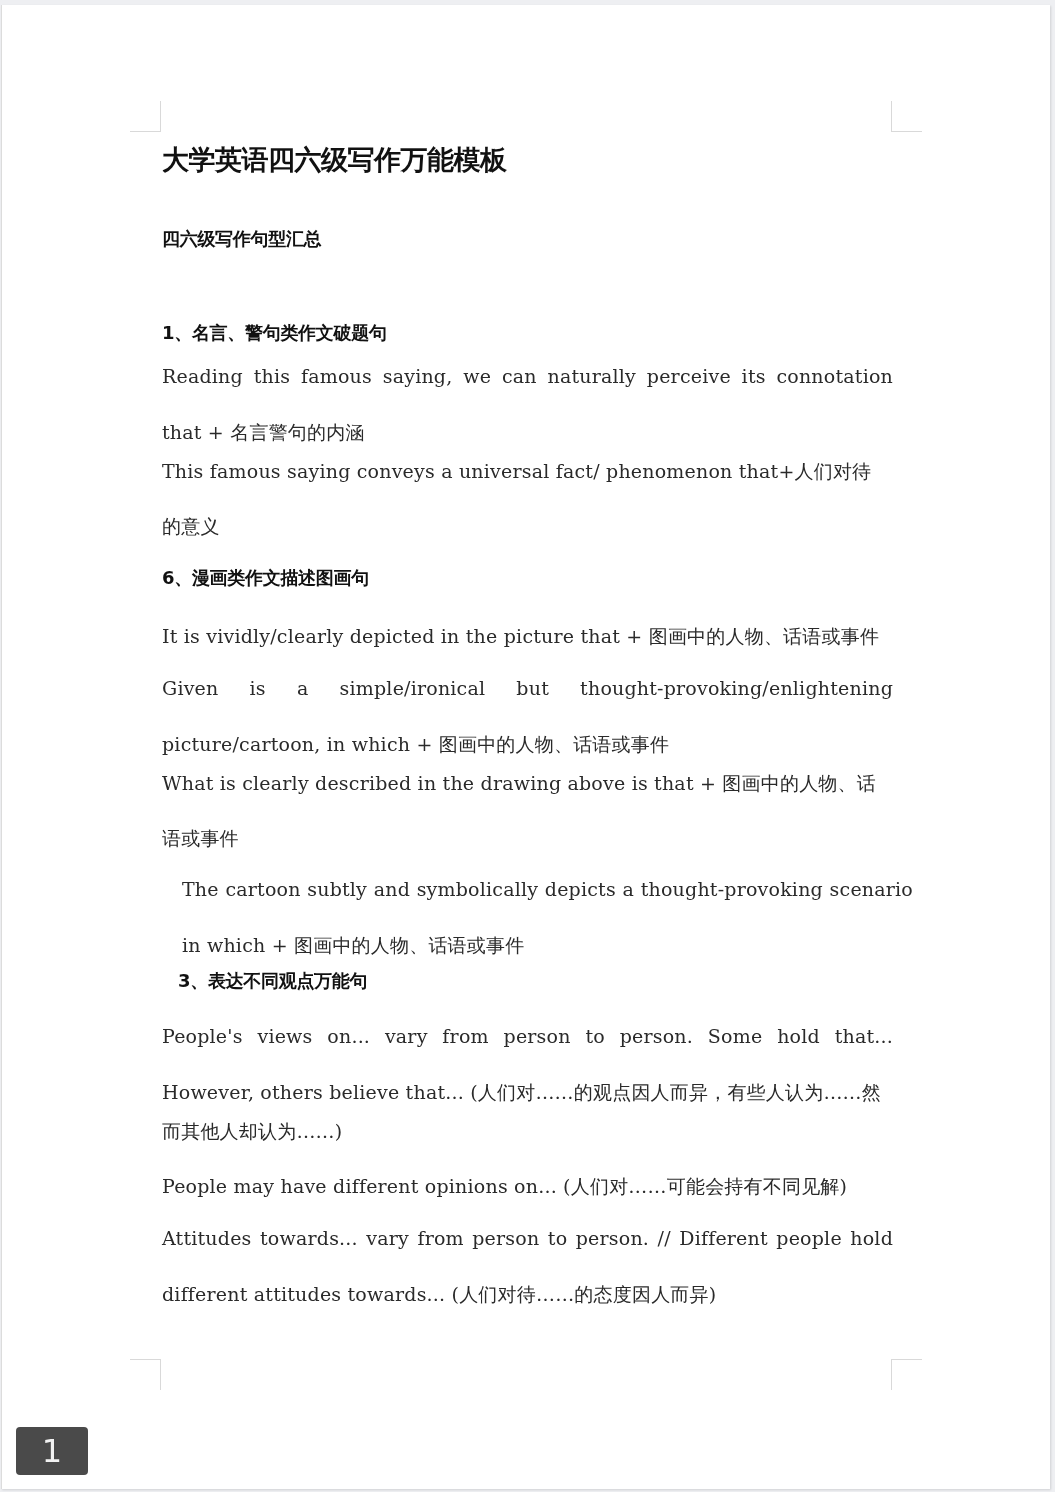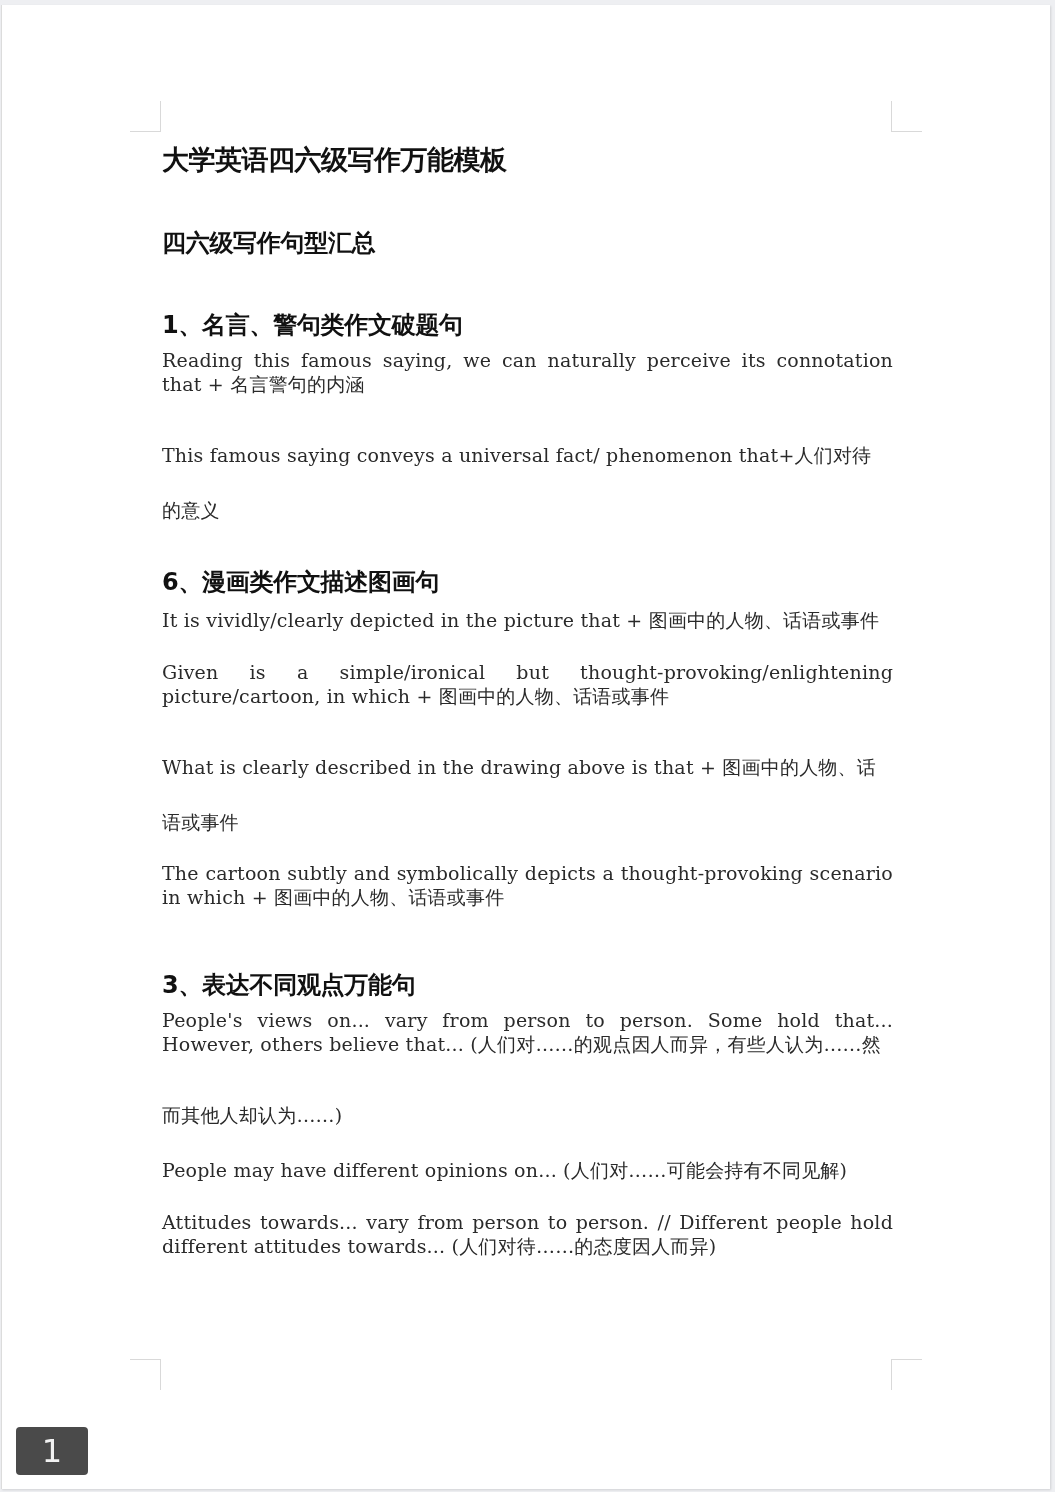--- a/index.html
+++ b/index.html
@@ -38,26 +38,26 @@
   }
   .title {
     position: absolute; left: 0; top: 137px;
     font-family: Liberation Mono, monospace;
     font-weight: bold; font-size: 27px; color: #111;
     white-space: nowrap; letter-spacing: -0.5px;
   }
   .subtitle, .heading {
     position: absolute; left: 0;
     font-family: "DejaVu Sans", "Liberation Sans", sans-serif;
-    font-weight: bold; font-size: 24px; color: #111;
+    font-weight: bold; font-size: 18px; color: #111;
     white-space: nowrap; letter-spacing: -0.3px;
   }
   .para {
     position: absolute; left: 0; width: 731px;
-    font-size: 19px; line-height: 24px; color: #2a2a2a;
+    font-size: 19px; line-height: 56px; color: #2a2a2a;
     text-align: justify; text-align-last: left;
     letter-spacing: 0.2px;
   }
   .page-badge {
     position: absolute; left: 16px; top: 1427px;
     width: 72px; height: 48px;
     background: #4a4a4a; border-radius: 4px;
     color: #f2f2f2;
     font-family: "DejaVu Sans", "Liberation Sans", sans-serif;
     font-size: 32px; line-height: 48px; text-align: center;
@@ -69,33 +69,33 @@
 <div class="page">
   <div class="crop tl"></div>
   <div class="crop tr"></div>
   <div class="crop bl"></div>
   <div class="crop br"></div>
 
   <div class="content">
     <div class="title">大学英语四六级写作万能模板</div>
     <div class="subtitle" style="top:222px;">四六级写作句型汇总</div>
 
-    <div class="heading" style="top:304px;text-align:center;">1、名言、警句类作文破题句</div>
+    <div class="heading" style="top:316px;text-align:center;">1、名言、警句类作文破题句</div>
     <div class="para" style="top:343px;">Reading this famous saying, we can naturally perceive its connotation that + 名言警句的内涵</div>
     <div class="para" style="top:438px;">This famous saying conveys a universal fact/ phenomenon that+人们对待</div>
     <div class="para" style="top:493px;">的意义</div>
 
     <div class="heading" style="top:561px;">6、漫画类作文描述图画句</div>
     <div class="para" style="top:603px;">It is vividly/clearly depicted in the picture that + 图画中的人物、话语或事件</div>
     <div class="para" style="top:655px;">Given is a simple/ironical but thought-provoking/enlightening picture/cartoon, in which + 图画中的人物、话语或事件</div>
     <div class="para" style="top:750px;">What is clearly described in the drawing above is that + 图画中的人物、话</div>
     <div class="para" style="top:805px;">语或事件</div>
-    <div class="para" style="top:856px;">The cartoon subtly and symbolically depicts a thought-provoking scenario in which + 图画中的人物、话语或事件</div>
+    <div class="para" style="top:856px;margin-left:20px;">The cartoon subtly and symbolically depicts a thought-provoking scenario in which + 图画中的人物、话语或事件</div>
 
-    <div class="heading" style="top:964px;">3、表达不同观点万能句</div>
+    <div class="heading" style="top:964px;margin-left:16px;">3、表达不同观点万能句</div>
     <div class="para" style="top:1003px;">People's views on... vary from person to person. Some hold that... However, others believe that... (人们对……的观点因人而异，有些人认为……然</div>
     <div class="para" style="top:1098px;">而其他人却认为……)</div>
     <div class="para" style="top:1153px;">People may have different opinions on... (人们对……可能会持有不同见解)</div>
     <div class="para" style="top:1205px;">Attitudes towards... vary from person to person. // Different people hold different attitudes towards... (人们对待……的态度因人而异)</div>
   </div>
 </div>
 
 <div class="page-badge">1</div>
 
 </body></html>

